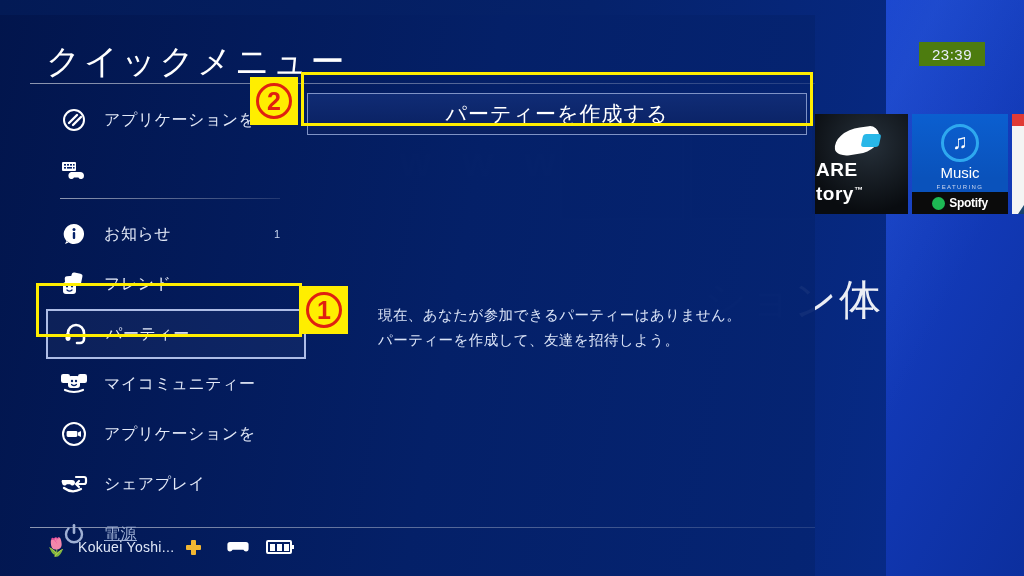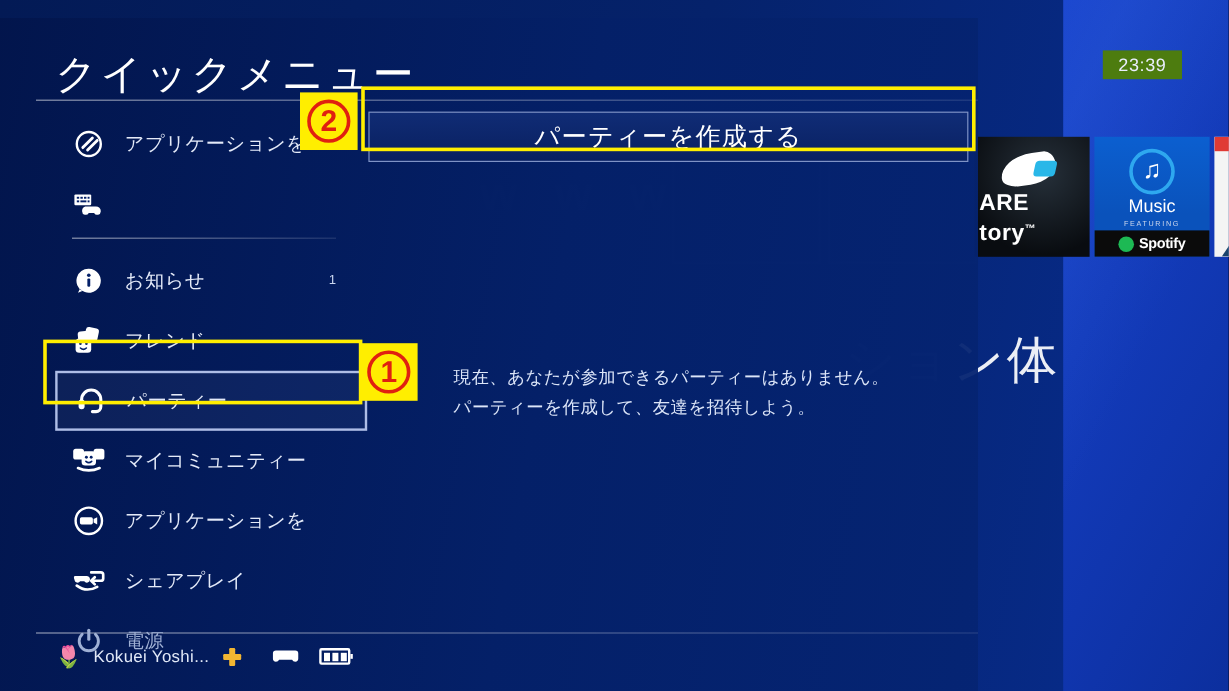--- a/index.html
+++ b/index.html
@@ -246,21 +246,21 @@
     align-items: center;
     justify-content: center;
     color: #ffffff;
   }
   .menu-item .mi-label {
     font-size: 16px;
     color: #e4eaf8;
     letter-spacing: 0.5px;
     white-space: nowrap;
   }
-  .menu-item.dim .mi-label { color: #9fb0d4; }
+  .menu-item.dim .mi-label { color: #9fb0d4; text-decoration: underline; }
   .menu-item.dim .mi-icon { color: #9fb0d4; }
   .mi-count {
     position: absolute;
     left: 228px;
     font-size: 11px;
     color: #c9d5ef;
   }
 
   
   .menu-item.selected {

